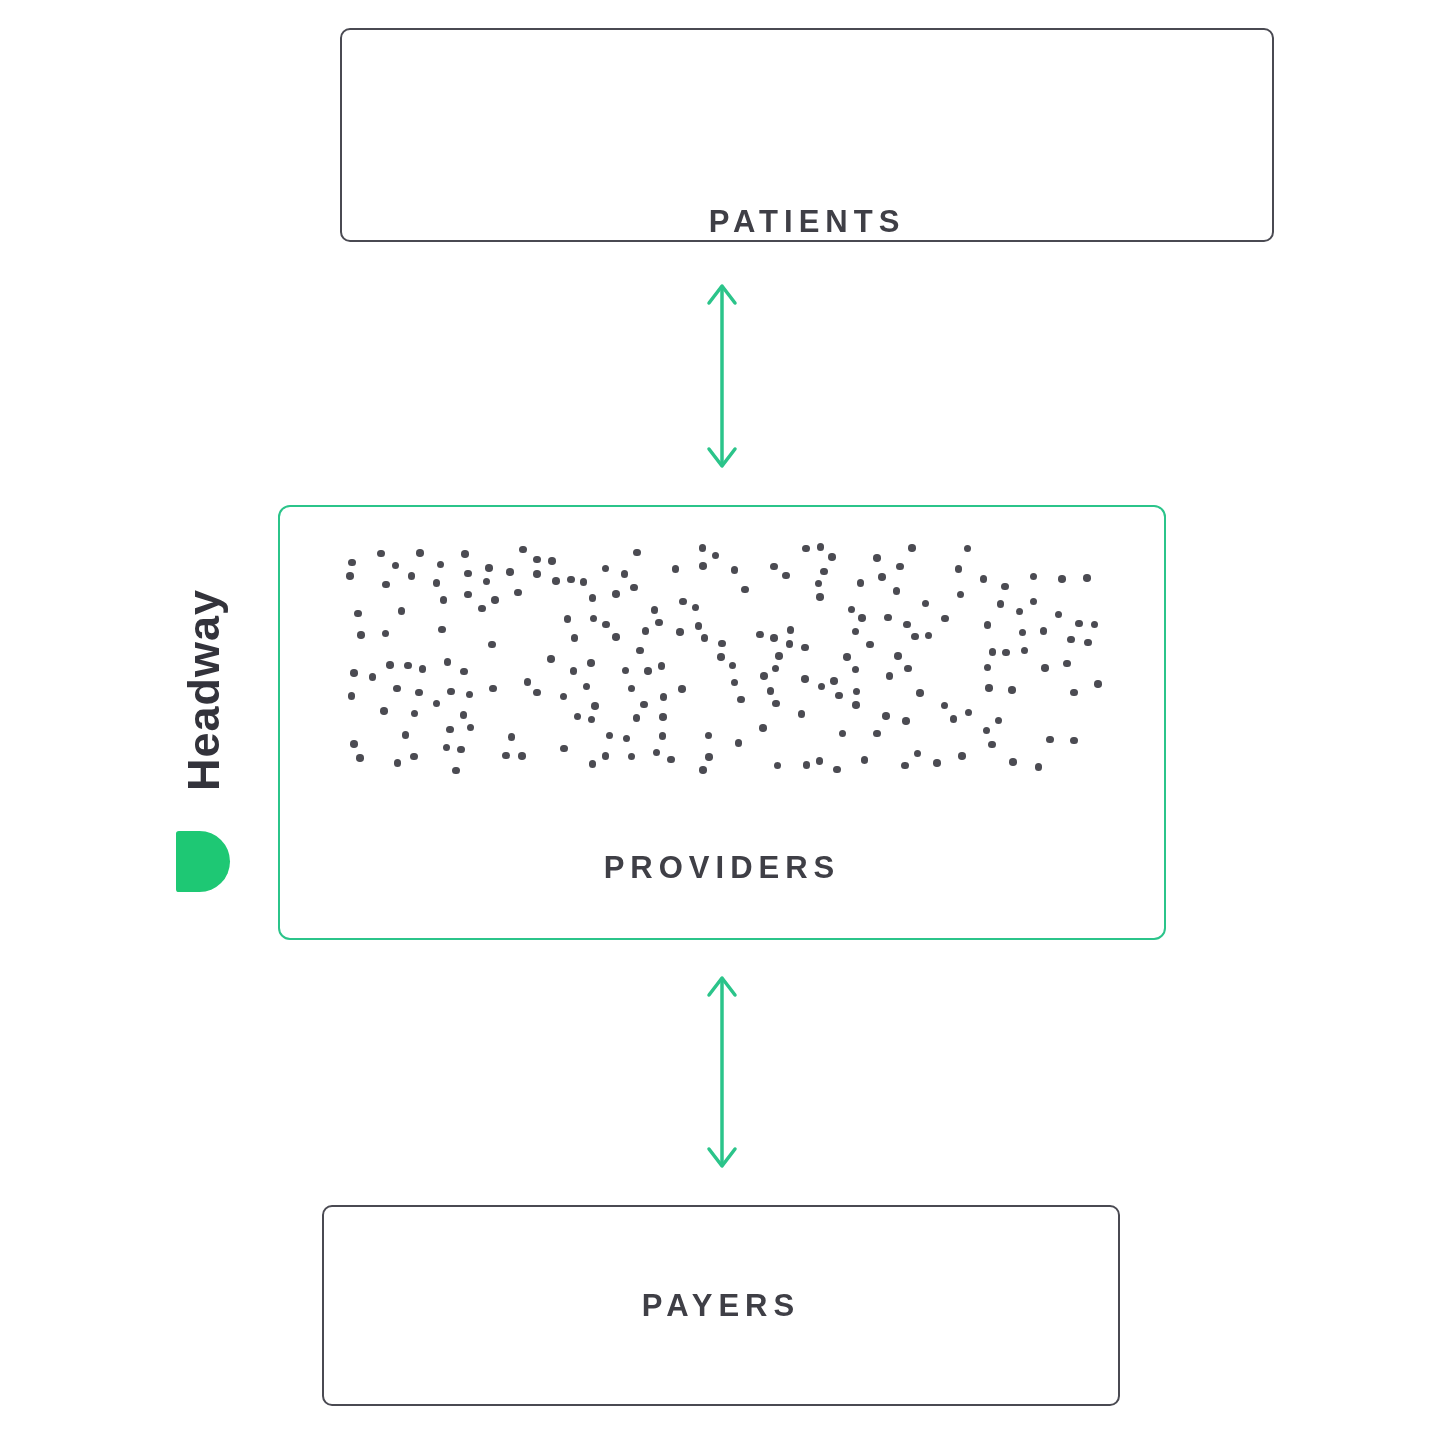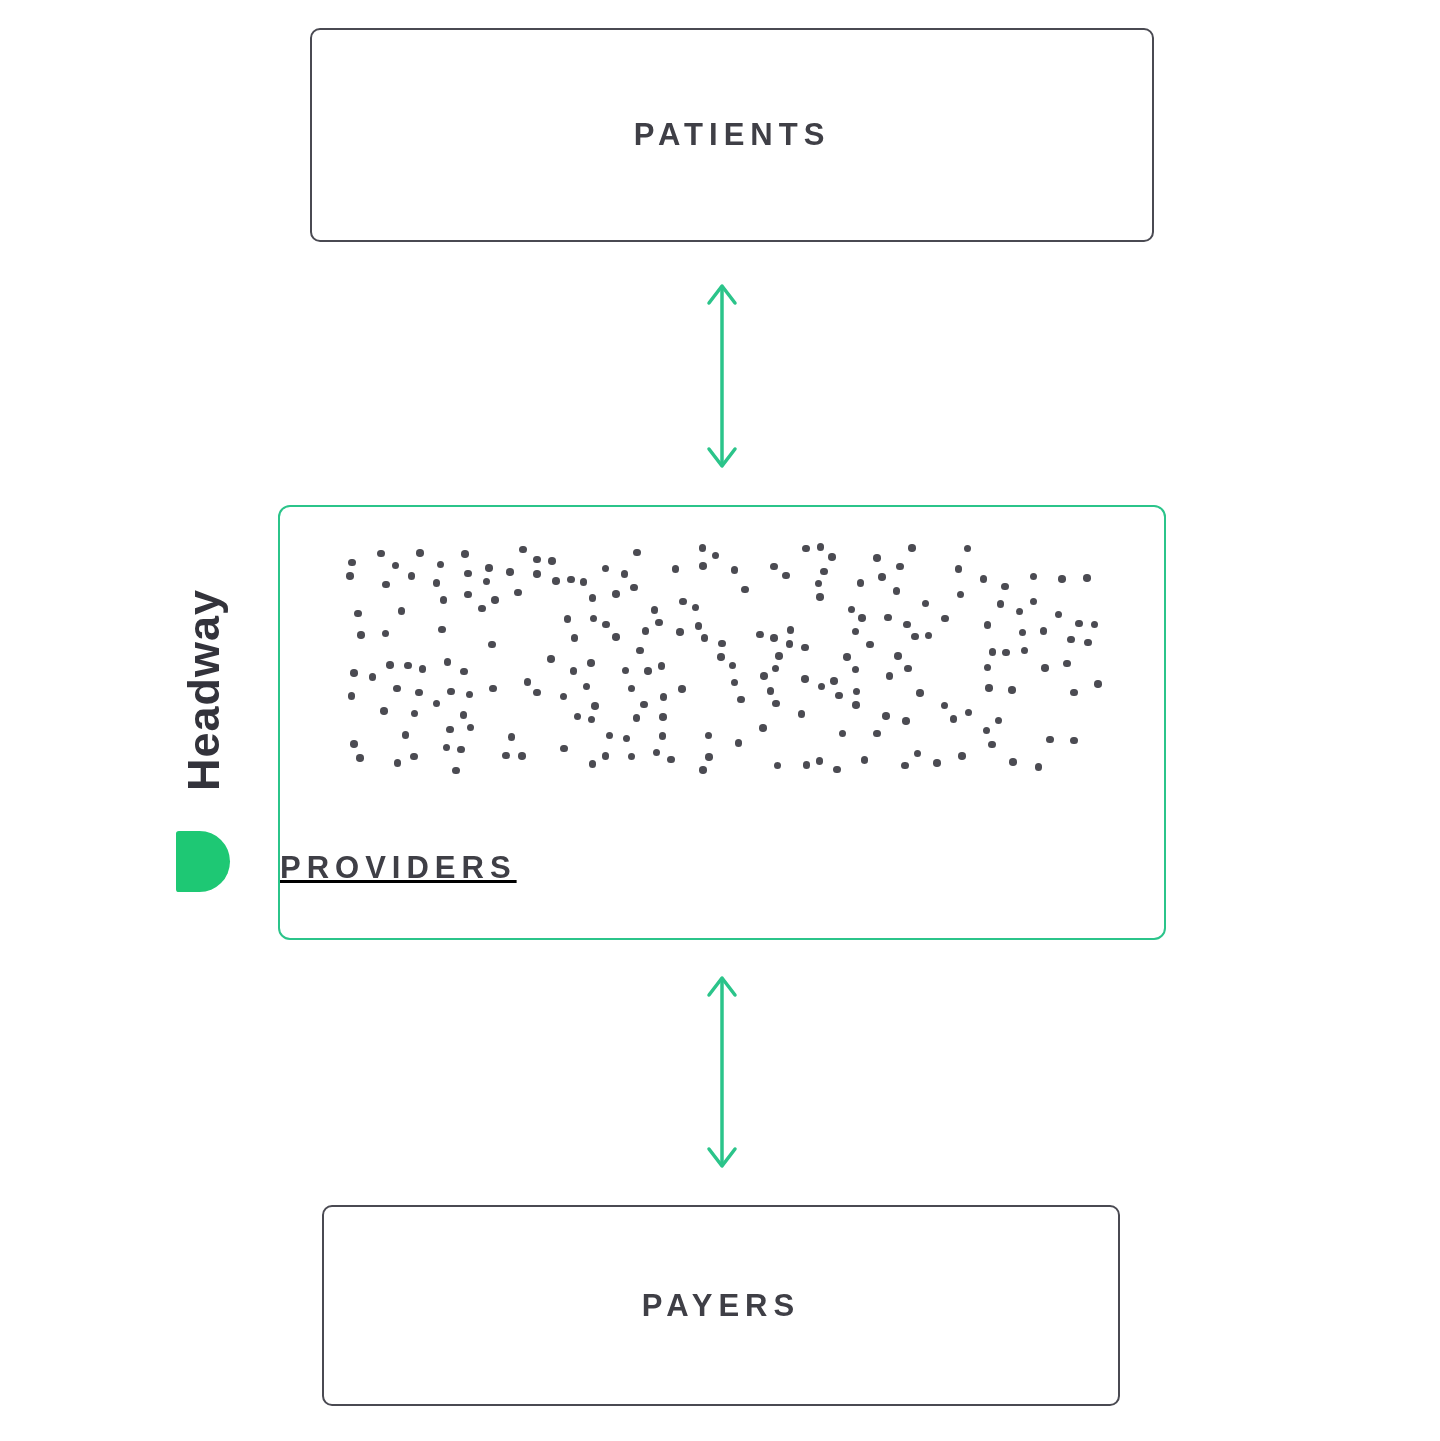--- a/index.html
+++ b/index.html
@@ -28,36 +28,35 @@
     align-items:center;
     justify-content:center;
   }
   .box-label{
     font-size:31px;
     font-weight:700;
     letter-spacing:6px;
     color:var(--text);
     text-align:center;
   }
-  .patients-box{left:310px;top:28px;width:844px;height:214px;}
+  .patients-box{left:340px;top:28px;width:934px;height:214px;align-items:flex-end;}
   .payers-box{left:322px;top:1205px;width:798px;height:201px;align-items:center;}
   .providers-box{
     left:278px;top:505px;width:888px;height:435px;
     border:2.5px solid var(--accent);
     border-radius:12px;
     display:block;
   }
   .providers-label{
     position:absolute;
     left:0;right:0;
     bottom:52px;
     display:flex;
-    flex-direction:row;
+    flex-direction:column;
     gap:26px;
-    text-decoration:underline;
   }
   .dot-field{
     position:absolute;
     left:64px;top:36px;
     width:760px;height:232px;
   }
   .dot{
     position:absolute;
     width:7.5px;height:7.5px;
     border-radius:50%;

